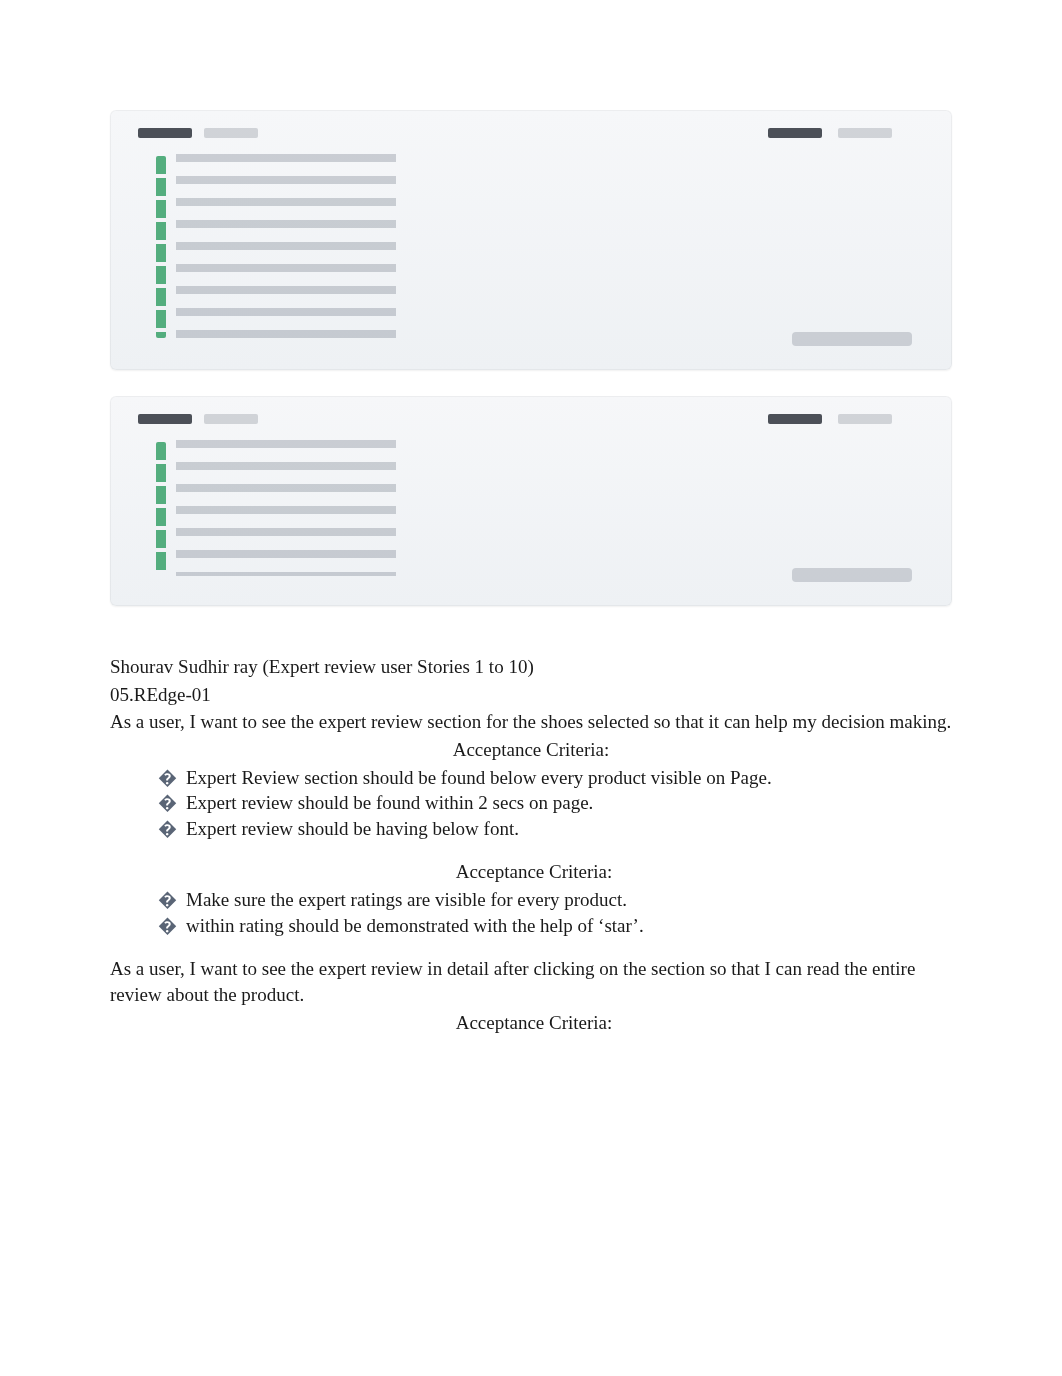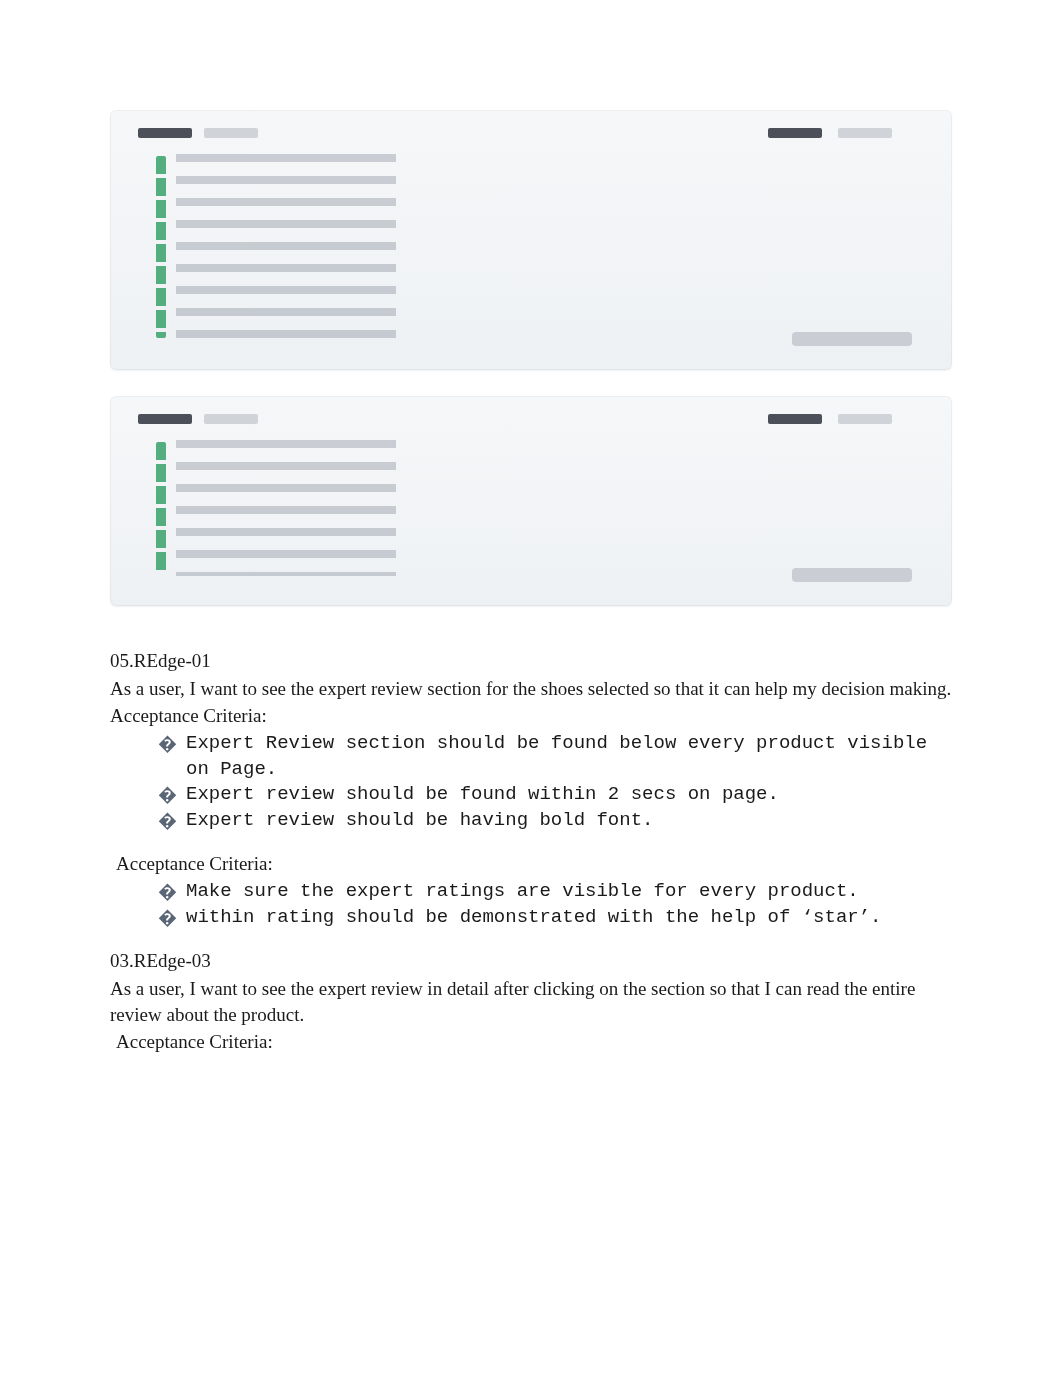--- a/index.html
+++ b/index.html
@@ -40,33 +40,33 @@
   .shot .chip{
     position:absolute; right:40px; bottom:24px; width:120px; height:14px;
     background:rgba(90,100,115,.25); border-radius:4px;
   }
 
   .content { padding-top: 14px; }
   p.para { margin: 0 0 2px 0; }
   p.title-line { margin-top: 6px; }
   p.id-line { }
   p.desc { }
-  p.ack { margin-top: 2px; }
+  p.ack { margin-top: 2px; text-align: center; }
   p.ack-sp { padding-left: 6px; }
   ul.criteria { list-style: none; margin: 2px 0 18px 0; padding: 0; }
   ul.criteria li {
     display: flex;
     align-items: flex-start;
     padding-left: 48px;
   }
   ul.criteria li .bullet-glyph{
     display:inline-block; width:28px; flex:0 0 28px;
     color:#5a6576; font-size:19px; line-height:1.35;
   }
-  ul.criteria li .bullet-text{ flex:1;font-family:Liberation Mono, monospace; }
+  ul.criteria li .bullet-text{ flex:1; }
   .story-block { margin-bottom: 14px; }
   .story-block:last-child { margin-bottom: 0; }
 </style>
 </head>
 <body>
 
 <div class="shot-wrap">
   <div class="shot shot-a">
     <div class="stripe"></div>
       <div class="lines"></div>
@@ -74,54 +74,54 @@
   </div>
   <div class="shot shot-b">
     <div class="stripe"></div>
       <div class="lines"></div>
       <div class="chip"></div>
   </div>
 </div>
 
 <div class="content">
 
+  <p class="para title-line">Shourav Sudhir ray (Expert review user Stories 1 to 10)</p>
 
   <div class="story-block">
     <p class="para id-line">05.REdge-01</p>
     <p class="para desc">As a user, I want to see the expert review section for the shoes selected so that it can help my decision making.</p>
     <p class="para ack">Acceptance Criteria:</p>
     <ul class="criteria">
       <li>
         <span class="bullet-glyph">�</span>
         <span class="bullet-text">Expert Review section should be found below every product visible on Page.</span>
       </li>
       <li>
         <span class="bullet-glyph">�</span>
         <span class="bullet-text">Expert review should be found within 2 secs on page.</span>
       </li>
       <li>
         <span class="bullet-glyph">�</span>
-        <span class="bullet-text">Expert review should be having bold font.</span>
+        <span class="bullet-text">Expert review should be having below font.</span>
       </li>
     </ul>
   </div>
 
   <div class="story-block">
     <p class="para ack ack-sp">Acceptance Criteria:</p>
     <ul class="criteria">
       <li>
         <span class="bullet-glyph">�</span>
         <span class="bullet-text">Make sure the expert ratings are visible for every product.</span>
       </li>
       <li>
         <span class="bullet-glyph">�</span>
         <span class="bullet-text">within rating should be demonstrated with the help of ‘star’.</span>
       </li>
     </ul>
   </div>
 
   <div class="story-block">
-    <p class="para id-line">03.REdge-03</p>
     <p class="para desc">As a user, I want to see the expert review in detail after clicking on the section so that I can read the entire review about the product.</p>
     <p class="para ack ack-sp">Acceptance Criteria:</p>
   </div>
 
 </div>
 
 </body></html>

